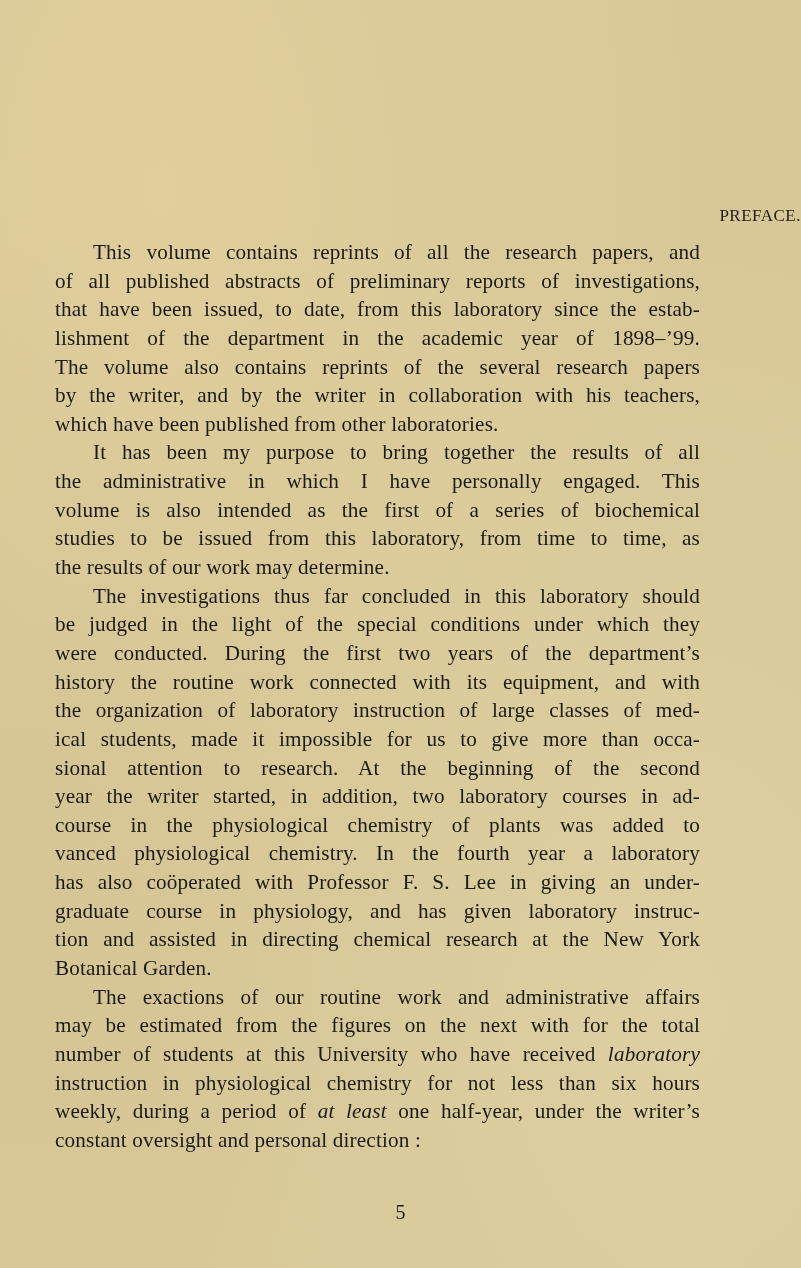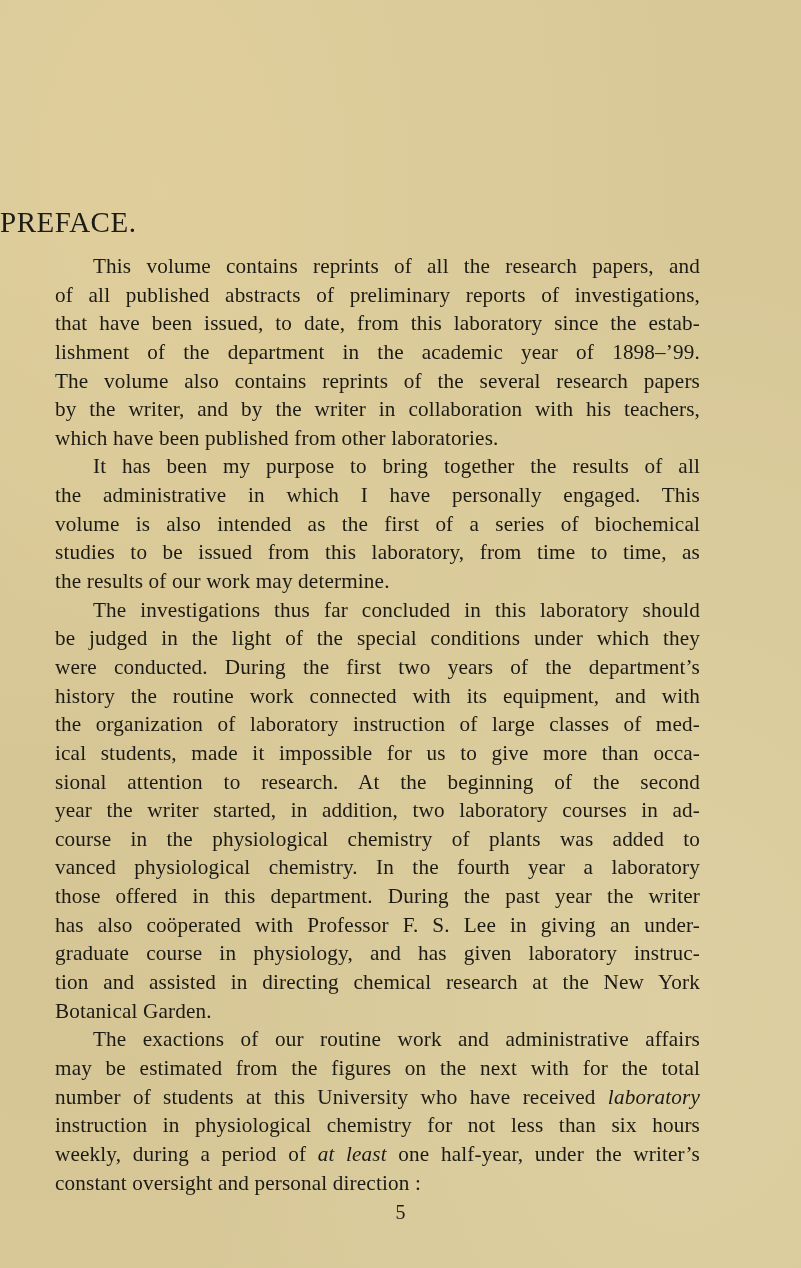--- a/index.html
+++ b/index.html
@@ -24,29 +24,29 @@
       left: 0;
       top: 0;
       width: 801px;
       height: 1268px;
     }
     .heading {
       position: absolute;
       top: 206px;
       left: 0;
       width: 801px;
-      text-align: left;
-      font-size: 29px;
+      text-align: right;
+      font-size: 17px;
       letter-spacing: 0.5px;
       color: #1e1c16;
     }
     .body-text {
       position: absolute;
       left: 55px;
-      top: 252px;
+      top: 238px;
       width: 645px;
     }
     .line {
       display: block;
       height: 28.65px;
       line-height: 28.65px;
       font-size: 21.2px;
       white-space: nowrap;
       text-align: justify;
       text-align-last: justify;
@@ -97,21 +97,20 @@
     <span class="line indent">The investigations thus far concluded in this laboratory should</span>
     <span class="line">be judged in the light of the special conditions under which they</span>
     <span class="line">were conducted. During the first two years of the department’s</span>
     <span class="line">history the routine work connected with its equipment, and with</span>
     <span class="line">the organization of laboratory instruction of large classes of med-</span>
     <span class="line">ical students, made it impossible for us to give more than occa-</span>
     <span class="line">sional attention to research. At the beginning of the second</span>
     <span class="line">year the writer started, in addition, two laboratory courses in ad-</span>
     <span class="line">course in the physiological chemistry of plants was added to</span>
     <span class="line">vanced physiological chemistry. In the fourth year a laboratory</span>
-    <span class="line">those offered in this department. During the past year the writer</span>
     <span class="line">has also coöperated with Professor F. S. Lee in giving an under-</span>
     <span class="line">graduate course in physiology, and has given laboratory instruc-</span>
     <span class="line">tion and assisted in directing chemical research at the New York</span>
     <span class="line last">Botanical Garden.</span>
 
     <span class="line indent">The exactions of our routine work and administrative affairs</span>
     <span class="line">may be estimated from the figures on the next with for the total</span>
     <span class="line"><span>number of students at this University who have received </span><span class="italic">laboratory</span></span>
     <span class="line">instruction in physiological chemistry for not less than six hours</span>
     <span class="line"><span>weekly, during a period of </span><span class="italic">at least</span><span> one half-year, under the writer’s</span></span>

